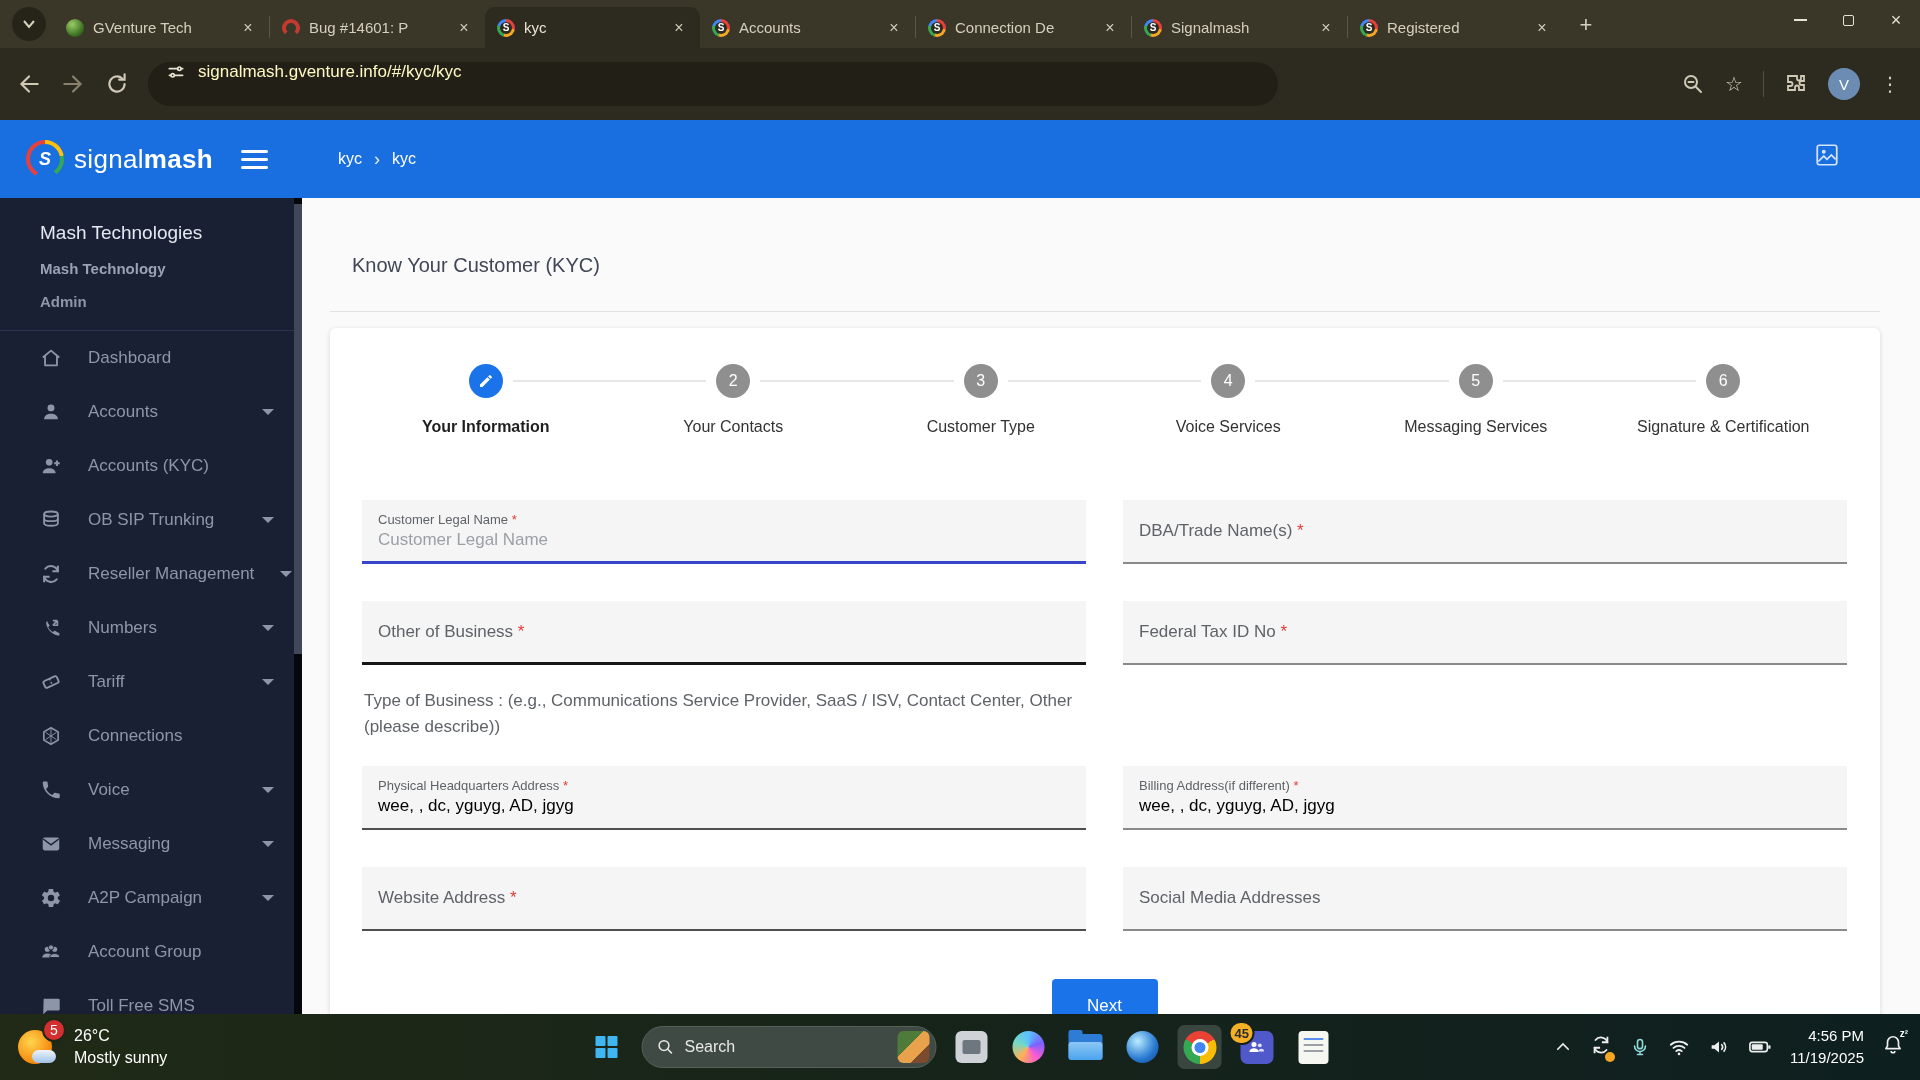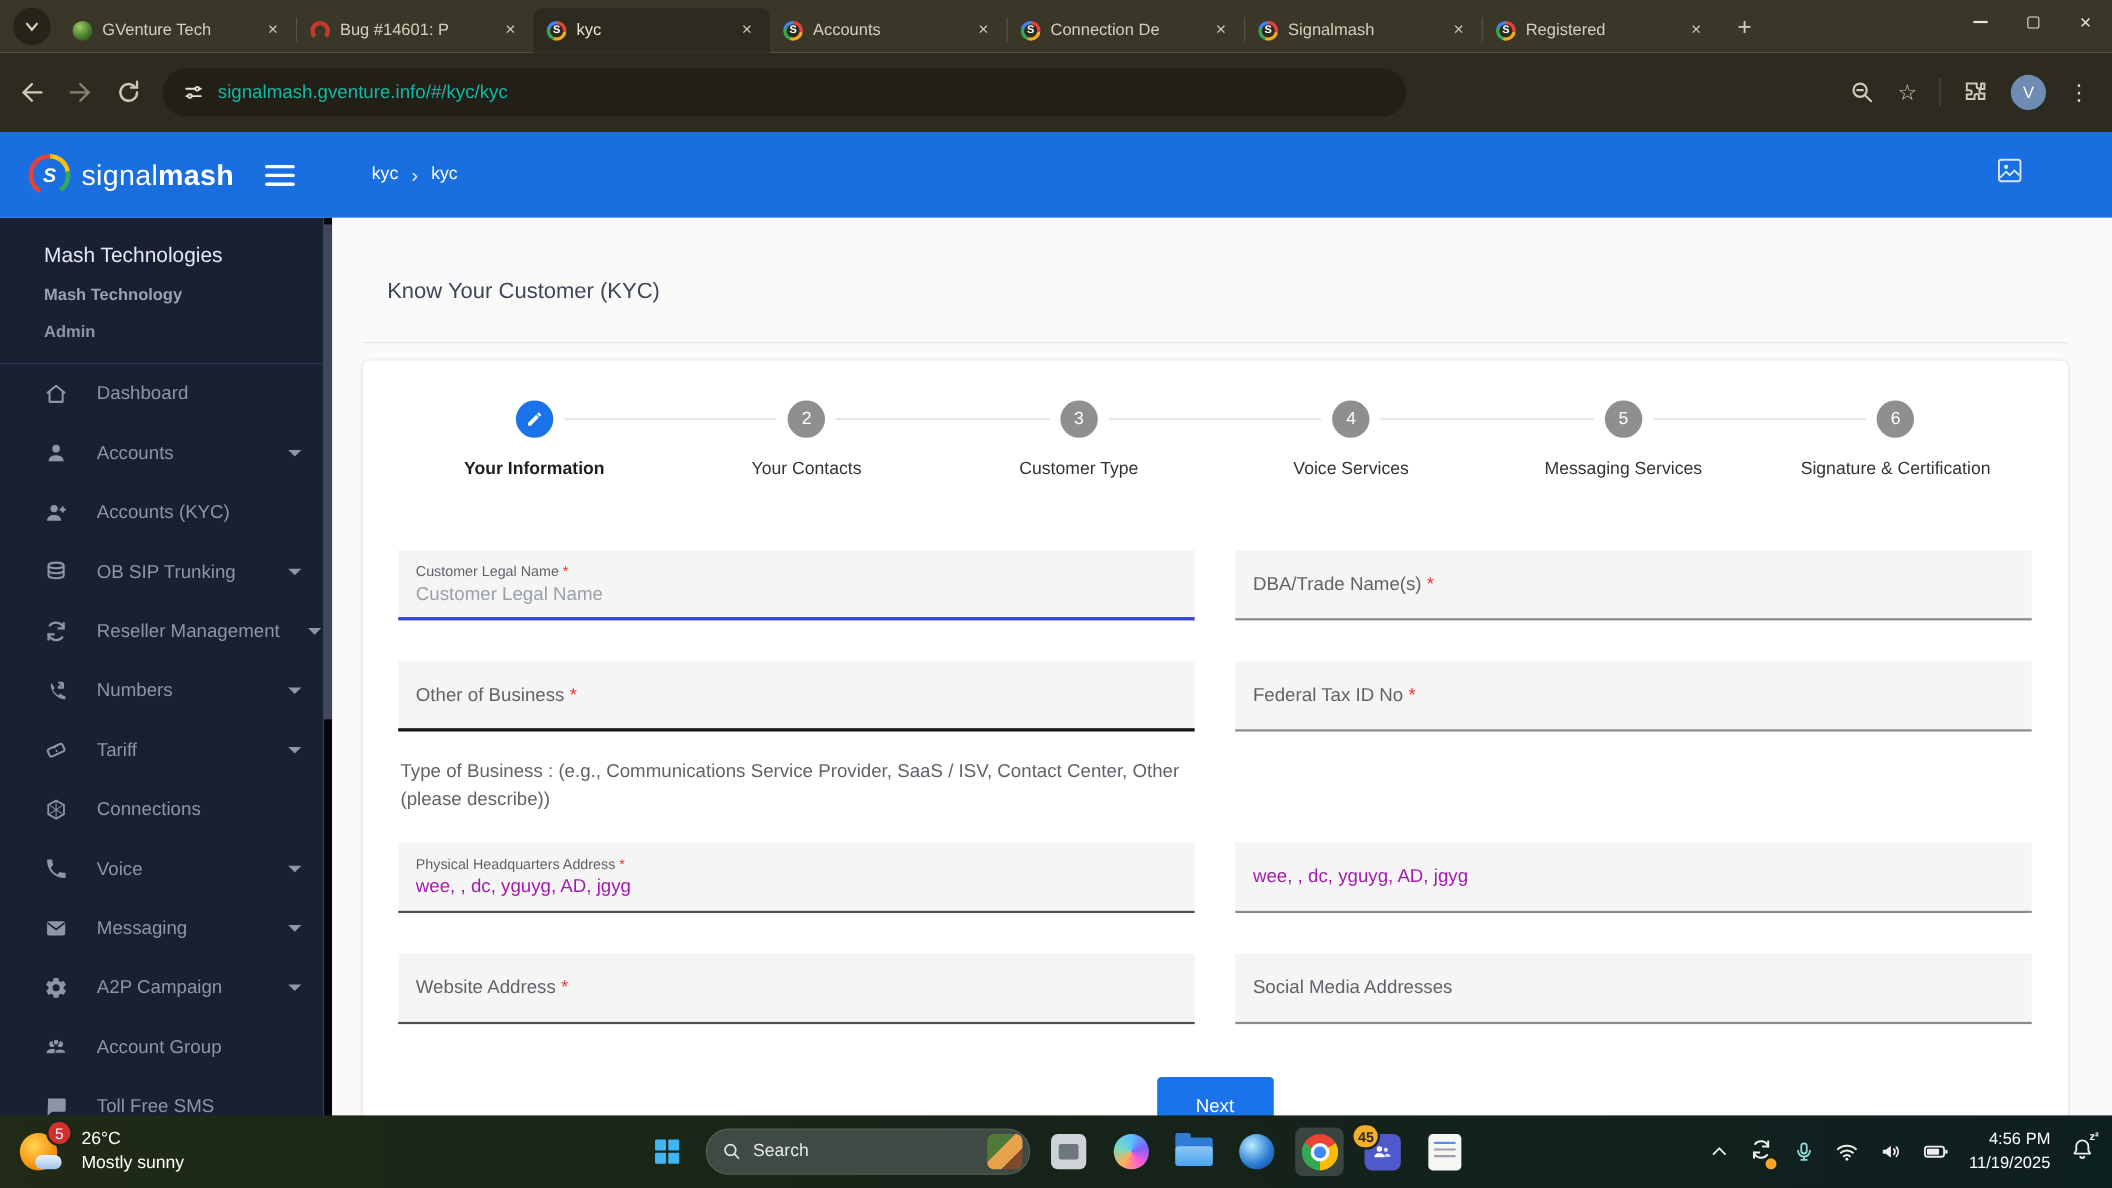--- a/index.html
+++ b/index.html
@@ -28,22 +28,22 @@
   .newtab { width:30px; height:30px; color:#d5d0bd; font-size:22px; display:flex; align-items:center;
     justify-content:center; margin:0 0 8px 8px; }
   .wincontrols { margin-left:auto; display:flex; align-self:flex-start; height:40px; }
   .winbtn { width:48px; height:40px; display:flex; align-items:center; justify-content:center; color:#e9e4d2; }
   .winbtn .bar { width:13px; height:2px; background:#e9e4d2; }
   .winbtn .sq { width:11px; height:11px; border:1.5px solid #e9e4d2; border-radius:2px; }
   .winbtn .x { font-size:18px; }
 
   .toolbar { height:72px; background:#2d2a20; display:flex; align-items:center; padding:0 16px; gap:18px; }
   .navicon { width:26px; height:26px; flex:none; }
-  .urlbar { flex:1; height:44px; border-radius:22px; background:#221f16; display:flex; align-items:center;
-    padding:0 18px; gap:12px; color:#14b8a6; font-size:17px; max-width:1130px; }
+  .urlbar { flex:1; height:44px; border-radius:22px; background:#221f16; display:flex; 
+    padding:0 18px; gap:12px; color:#fef9c3; font-size:17px; max-width:1130px; }
   .toolbar-right { display:flex; align-items:center; gap:20px; margin-left:auto; padding-right:4px; }
   .avatar { width:32px; height:32px; border-radius:50%; background:#6d8cb3; color:#fff; font-size:15px;
     display:flex; align-items:center; justify-content:center; }
   .kebab { color:#d5d0bd; font-size:20px; letter-spacing:0; }
   .tb-sep { width:1px; height:26px; background:#56513f; }
   .star { color:#d5d0bd; font-size:20px; }
 
   
   .appheader { height:78px; background:#1a6fe0; display:flex; align-items:center; position:relative; }
   .appheader-left { width:294px; flex:none; display:flex; align-items:center; justify-content:space-between;
@@ -96,21 +96,21 @@
   .step.active .step-circle { background:#1a73e8; }
   .step-label { margin-top:20px; font-size:16px; color:#333; }
   .step.active .step-label { font-weight:bold; color:#1f1f1f; }
 
   
   .form-grid { display:grid; grid-template-columns:1fr 1fr; column-gap:37px; row-gap:38px; margin-top:64px;gap:37px; }
   .field { height:64px; background:#f5f5f5; padding:0 16px; display:flex; flex-direction:column;
     justify-content:center; border-bottom:1px solid #9e9e9e; cursor:text; }
   .field .mini { font-size:13px; color:#5f6368; margin-bottom:3px; }
   .field .solo { font-size:17px; color:#5f6368; }
-  .field .val { font-size:17px; color:#a21caf; }
+  .field .val { font-size:17px; color:#000000; }
   .field input { background:transparent; border:none; outline:none; font-size:17px; color:#3c4043;
     font-family:"Liberation Sans", sans-serif; padding:0; }
   .field input::placeholder { color:#9aa0a6; }
   .u-blue  { border-bottom:3px solid #3746c8; }
   .u-black { border-bottom:3px solid #161616; }
   .u-dark  { border-bottom:2px solid #4f4f4f; }
   .u-gray2 { border-bottom:2px solid #8a8a8a; }
   .req { color:#e53935; }
   .hint { grid-column:1; font-size:17px; color:#5f6368; line-height:1.5; margin:-14px 0 -10px 2px; }
   .next-btn { display:block; margin:48px auto 0; width:106px; height:54px; background:#1a73e8; color:#fff;
@@ -478,20 +478,21 @@
 
           <div class="hint">Type of Business : (e.g., Communications Service Provider, SaaS / ISV, Contact Center, Other (please describe))</div>
           <div></div>
 
           <div class="field u-dark">
             <div class="mini"><span>Physical Headquarters Address</span> <span class="req">*</span></div>
             <div class="val">wee, , dc, yguyg, AD, jgyg</div>
           </div>
 
           <div class="field u-gray2">
+            <div class="mini"><span>Billing Address(if different)</span> <span class="req">*</span></div>
             <div class="val">wee, , dc, yguyg, AD, jgyg</div>
           </div>
 
           <div class="field u-dark">
             <div class="solo"><span>Website Address</span> <span class="req">*</span></div>
           </div>
 
           <div class="field u-gray2">
             <div class="solo"><span>Social Media Addresses</span></div>
           </div>

